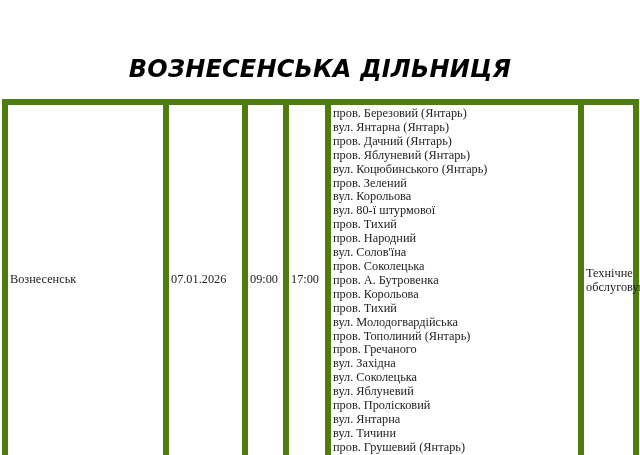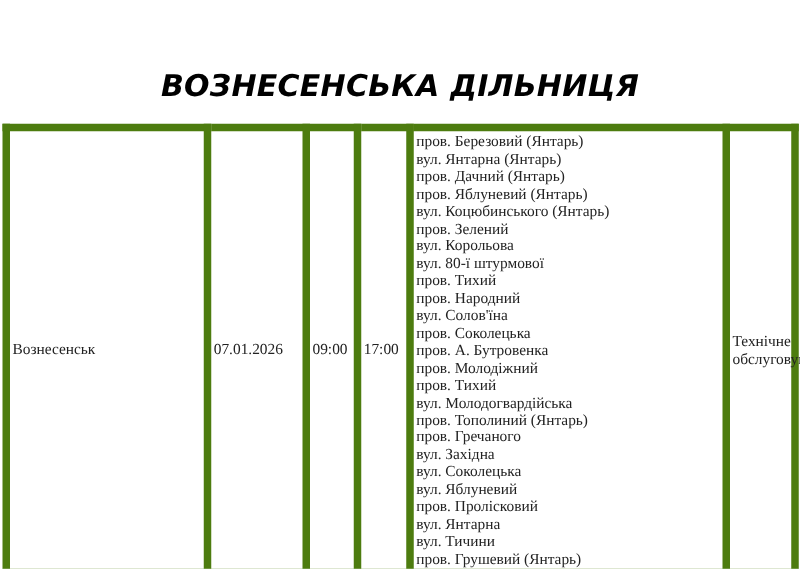--- a/index.html
+++ b/index.html
@@ -46,21 +46,21 @@
         <div>пров. Яблуневий (Янтарь)</div>
         <div>вул. Коцюбинського (Янтарь)</div>
         <div>пров. Зелений</div>
         <div>вул. Корольова</div>
         <div>вул. 80-ї штурмової</div>
         <div>пров. Тихий</div>
         <div>пров. Народний</div>
         <div>вул. Солов'їна</div>
         <div>пров. Соколецька</div>
         <div>пров. А. Бутровенка</div>
-        <div>пров. Молодіжний</div>
+        <div>пров. Корольова</div>
         <div>пров. Тихий</div>
         <div>вул. Молодогвардійська</div>
         <div>пров. Тополиний (Янтарь)</div>
         <div>пров. Гречаного</div>
         <div>вул. Західна</div>
         <div>вул. Соколецька</div>
         <div>вул. Яблуневий</div>
         <div>пров. Пролісковий</div>
         <div>вул. Янтарна</div>
         <div>вул. Тичини</div>

